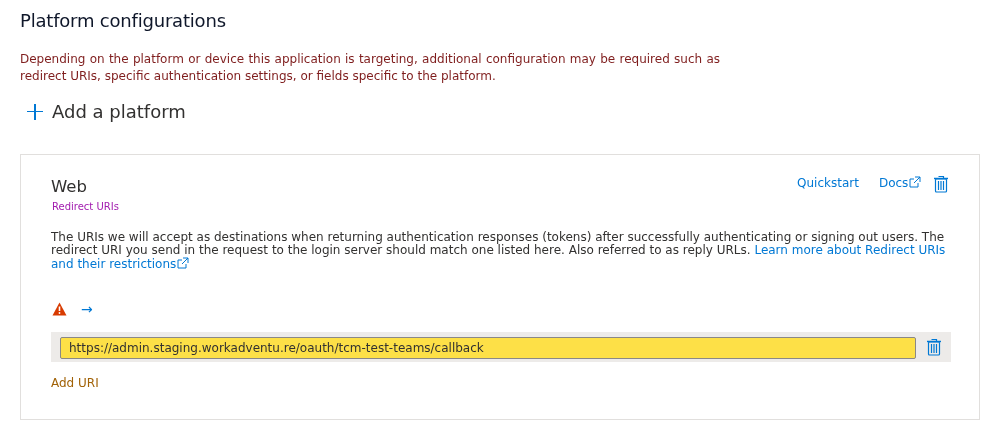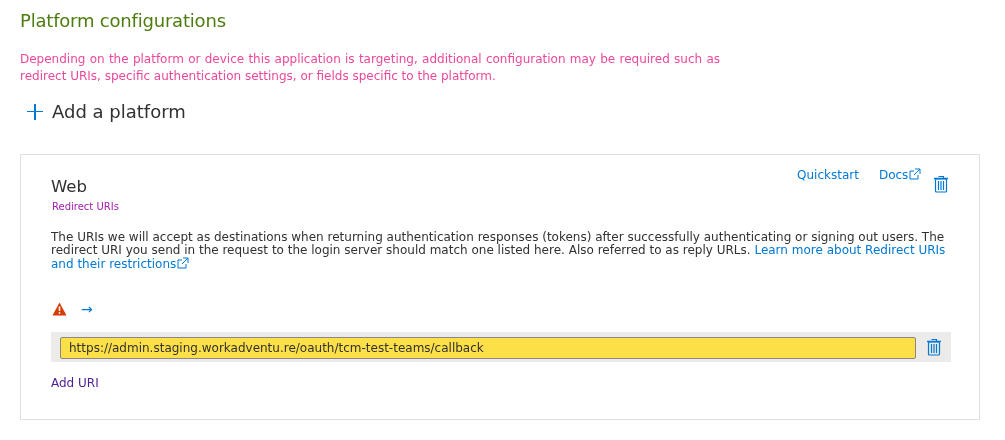--- a/index.html
+++ b/index.html
@@ -2,53 +2,53 @@
 <html><head>
 <meta charset="utf-8">
 <style>
   html, body { margin: 0; padding: 0; background: #ffffff; }
   body {
     width: 1005px; height: 440px; overflow: hidden; position: relative;
     font-family: "DejaVu Sans", "Liberation Sans", sans-serif;
     color: #323130;
   }
   .abs { position: absolute; }
-  .title { left: 20px; top: 10px; font-size: 18px; font-weight: 400; color: #4d7c0f; letter-spacing: -0.2px; }
-  .desc { left: 20px; top: 51px; width: 700px; font-size: 12px; line-height: 17px; color: #ec4899; text-align: justify; }
+  .title { left: 20px; top: 10px; font-size: 18px; font-weight: 400; color: #0f172a; letter-spacing: -0.2px; }
+  .desc { left: 20px; top: 51px; width: 700px; font-size: 12px; line-height: 17px; color: #7f1d1d; text-align: justify; }
   .add-platform { left: 26px; top: 101px; display: flex; align-items: center; font-size: 18px; color: #323130; cursor: pointer; }
   .add-platform .plus { width: 18px; height: 18px; position: relative; margin-right: 8px; }
   .add-platform .plus::before, .add-platform .plus::after { content: ""; position: absolute; background: #0078d4; }
   .add-platform .plus::before { left: 8px; top: 1px; width: 1.5px; height: 16px; }
   .add-platform .plus::after { left: 1px; top: 8px; width: 16px; height: 1.5px; }
 
   .card { left: 20px; top: 154px; width: 960px; height: 266px; border: 1px solid #e1dfdd; box-sizing: border-box; }
   .web-title { left: 51px; top: 177px; font-size: 16.5px; color: #323130; }
   .redirect-title { left: 52px; top: 201px; font-size: 10px; color: #a21caf; }
-  .links { top: 168px; left: 797px; display: flex; align-items: center; font-size: 12px; }
+  .links { top: 176px; left: 797px; display: flex; align-items: center; font-size: 12px; }
   .link { color: #0078d4; cursor: pointer; text-decoration: none; }
   .quickstart { margin-right: 20px; }
   .ext-icon { display: inline-block; width: 12px; height: 12px; vertical-align: -1px; margin-left: 1px; }
   .trash { display: inline-block; width: 16px; height: 18px; cursor: pointer; }
   .trash-header { left: 933px; top: 175px; }
   .body-text { left: 51px; top: 231px; width: 905px; font-size: 12px; line-height: 13px; color: #323130; }
   .body-text .link { color: #0078d4; }
   .warning { left: 52px; top: 301px; display: flex; align-items: center; font-size: 11px; color: #323130; }
   .warning .tri { width: 15px; height: 14px; margin-right: 8px; }
   .warning .wtext { text-decoration: underline; cursor: pointer; letter-spacing: -0.2px; }
   .warning .arrow { color: #0078d4; margin-left: 6px; font-size: 14px; cursor: pointer; }
 
   .uri-row { left: 51px; top: 332px; width: 900px; height: 30px; background: #edebe9; }
   .uri-input {
     position: absolute; left: 9px; top: 5px; width: 856px; height: 22px; box-sizing: border-box;
     border: 1px solid #8a8886; border-radius: 2px; background: #fde047;
     font-family: "DejaVu Sans", "Liberation Sans", sans-serif; font-size: 12px; color: #323130;
     padding: 0 8px; outline: none;
   }
   .trash-row { position: absolute; left: 875px; top: 6px; }
-  .add-uri { left: 51px; top: 376px; font-size: 12px; color: #4c1d95; cursor: pointer; }
+  .add-uri { left: 51px; top: 376px; font-size: 12px; color: #a16207; cursor: pointer; }
 </style>
 </head>
 <body>
 
 <div class="abs title">Platform configurations</div>
 <div class="abs desc">Depending on the platform or device this application is targeting, additional configuration may be required such as redirect URIs, specific authentication settings, or fields specific to the platform.</div>
 
 <div class="abs add-platform">
   <span class="plus"></span>
   <span>Add a platform</span>

